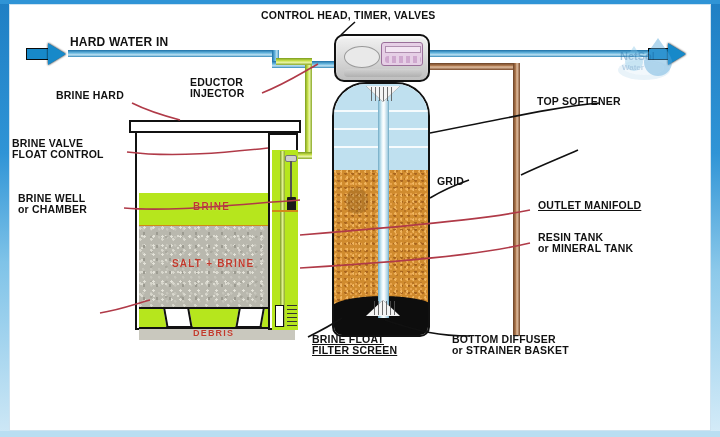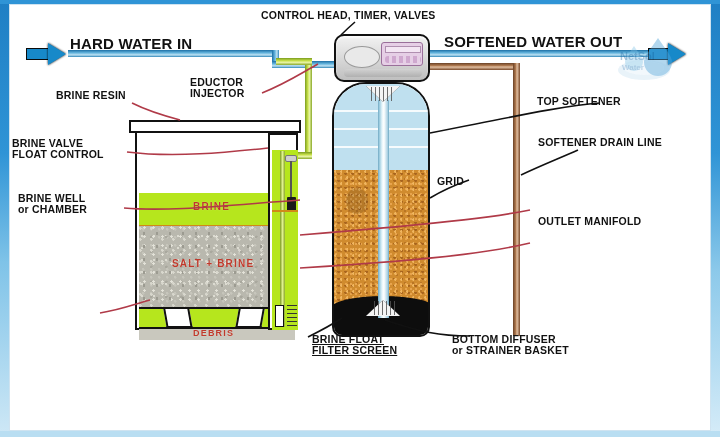--- a/index.html
+++ b/index.html
@@ -34,21 +34,21 @@
   .lbl{
     position:absolute;
     font-weight:bold;
     color:#111111;
     letter-spacing:.2px;
     line-height:1.08;
     white-space:pre;
     font-family:"Liberation Sans", sans-serif;
   }
   .lbl.s11{font-size:10.5px;}
-  .lbl.s12{font-size:15px;}
+  .lbl.s12{font-size:12px;}
 
   
   .tanktext{
     position:absolute;
     font-weight:bold;
     color:#c0392b;
     font-size:10px;
     letter-spacing:1.2px;
     font-family:"Liberation Sans", sans-serif;
     text-shadow:0 0 1px rgba(255,255,255,.6);
@@ -266,35 +266,35 @@
       <path d="M132,103 C150,112 165,116 180,120"></path>
       <path d="M127,152 C175,158 230,152 268,148"></path>
       <path d="M124,208 C170,212 230,205 300,200"></path>
       <path d="M100,313 C120,310 132,305 150,300"></path>
       <path d="M530,210 C500,216 460,222 300,235"></path>
       <path d="M530,243 C500,250 460,258 300,268"></path>
     </g>
   </svg>
 
   <div class="lbl s12" style="left:70px;top:36px;">HARD WATER IN</div>
-  <div class="lbl s12" style="left:444px;top:34px;">SOFTENED WATER OUT</div>
 
   <div class="lbl s11" style="left:249px;top:10px;margin-left:12px;">CONTROL HEAD, TIMER, VALVES</div>
   <div class="lbl s11" style="left:190px;top:77px;">EDUCTOR
 INJECTOR</div>
 
-  <div class="lbl s11" style="left:56px;top:90px;">BRINE RESIN</div>
+  <div class="lbl s11" style="left:56px;top:90px;">BRINE HARD</div>
   <div class="lbl s11" style="left:18px;top:193px;">BRINE WELL
 or CHAMBER</div>
   <div class="lbl s11" style="left:12px;top:138px;">BRINE VALVE
 FLOAT CONTROL</div>
   <div class="lbl s11" style="left:312px;top:334px;text-decoration:underline;">BRINE FLOAT
 FILTER SCREEN</div>
 
   <div class="lbl s11" style="left:537px;top:96px;">TOP SOFTENER</div>
-  <div class="lbl s11" style="left:538px;top:137px;">SOFTENER DRAIN LINE</div>
-  <div class="lbl s11" style="left:538px;top:216px;">OUTLET MANIFOLD</div>
+  <div class="lbl s11" style="left:538px;top:200px;text-decoration:underline;">OUTLET MANIFOLD</div>
+  <div class="lbl s11" style="left:538px;top:232px;">RESIN TANK
+or MINERAL TANK</div>
   <div class="lbl s11" style="left:437px;top:176px;">GRID</div>
   <div class="lbl s11" style="left:452px;top:334px;">BOTTOM DIFFUSER
 or STRAINER BASKET</div>
 
 
 </div>
 
 </body></html>

